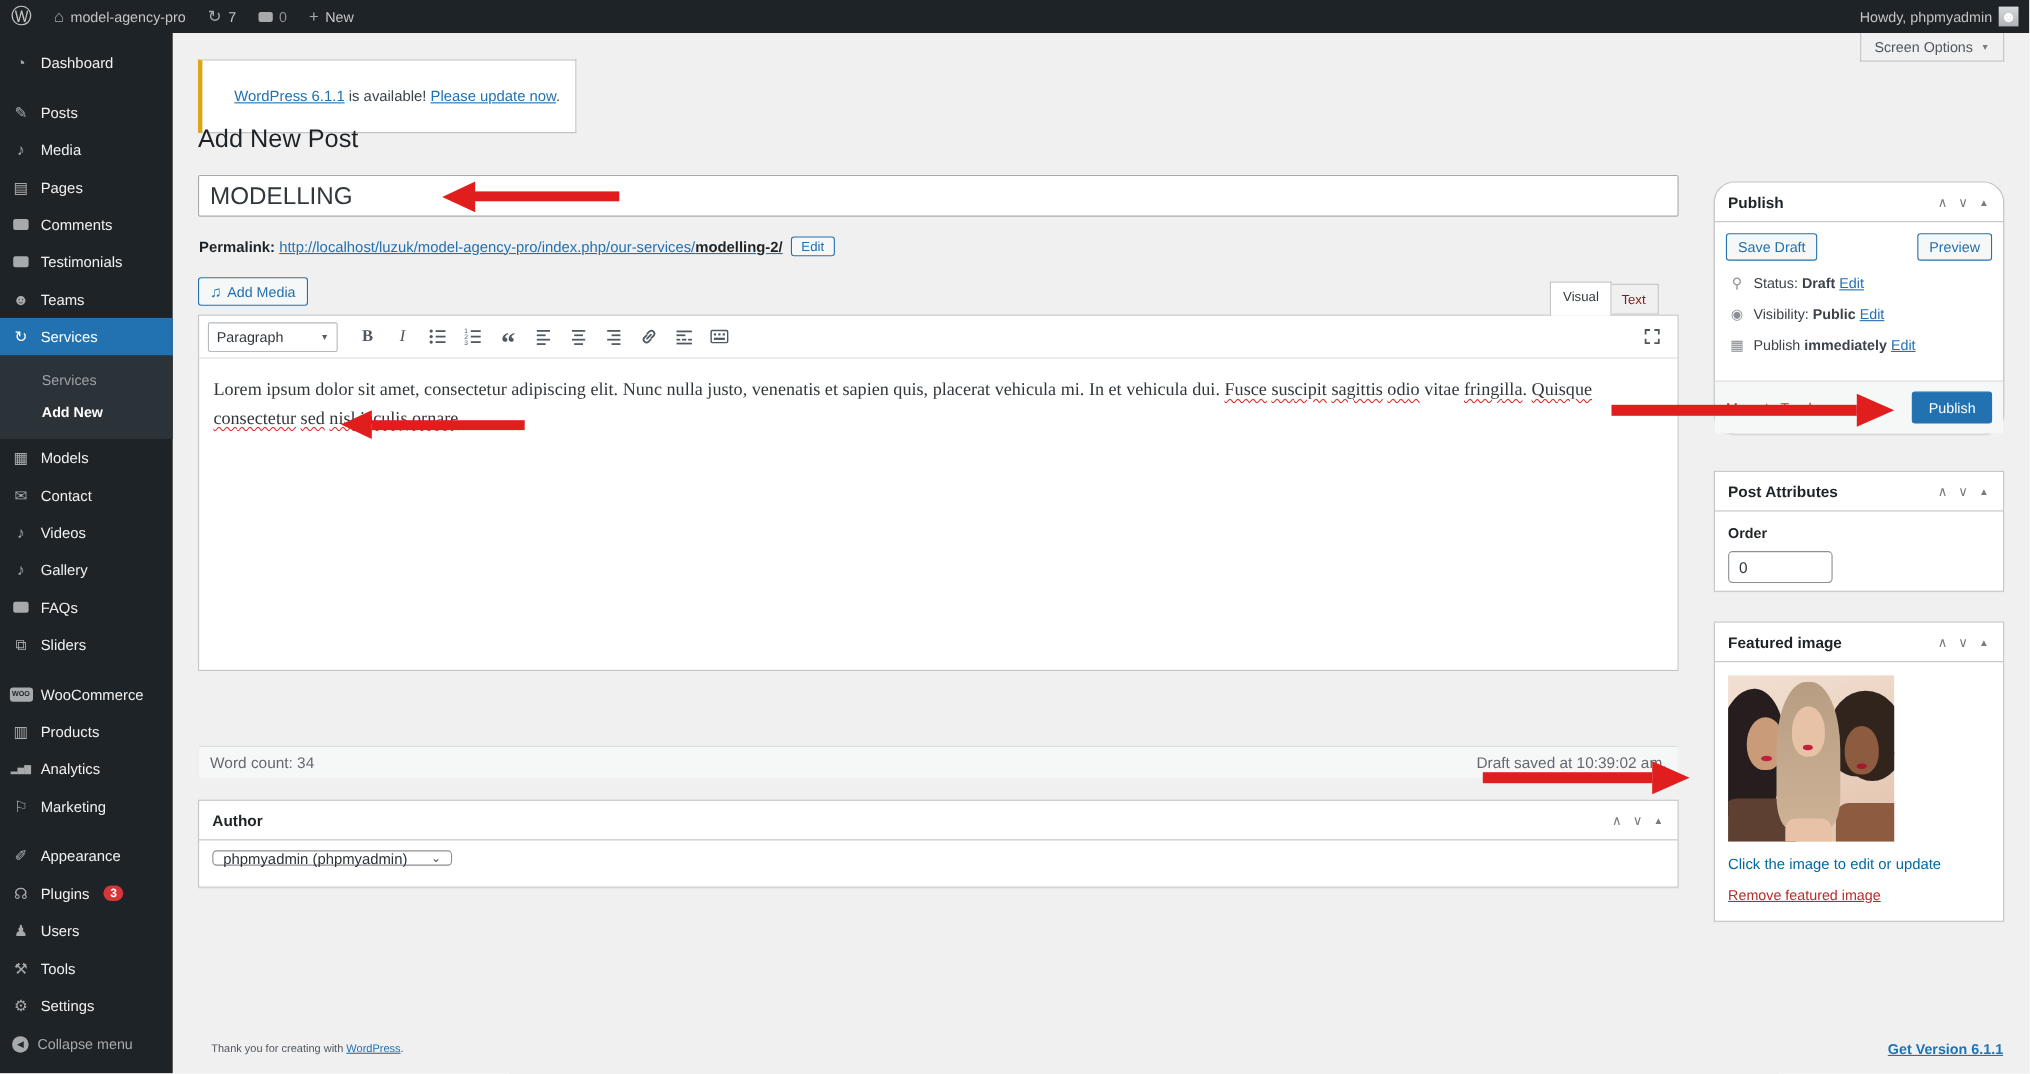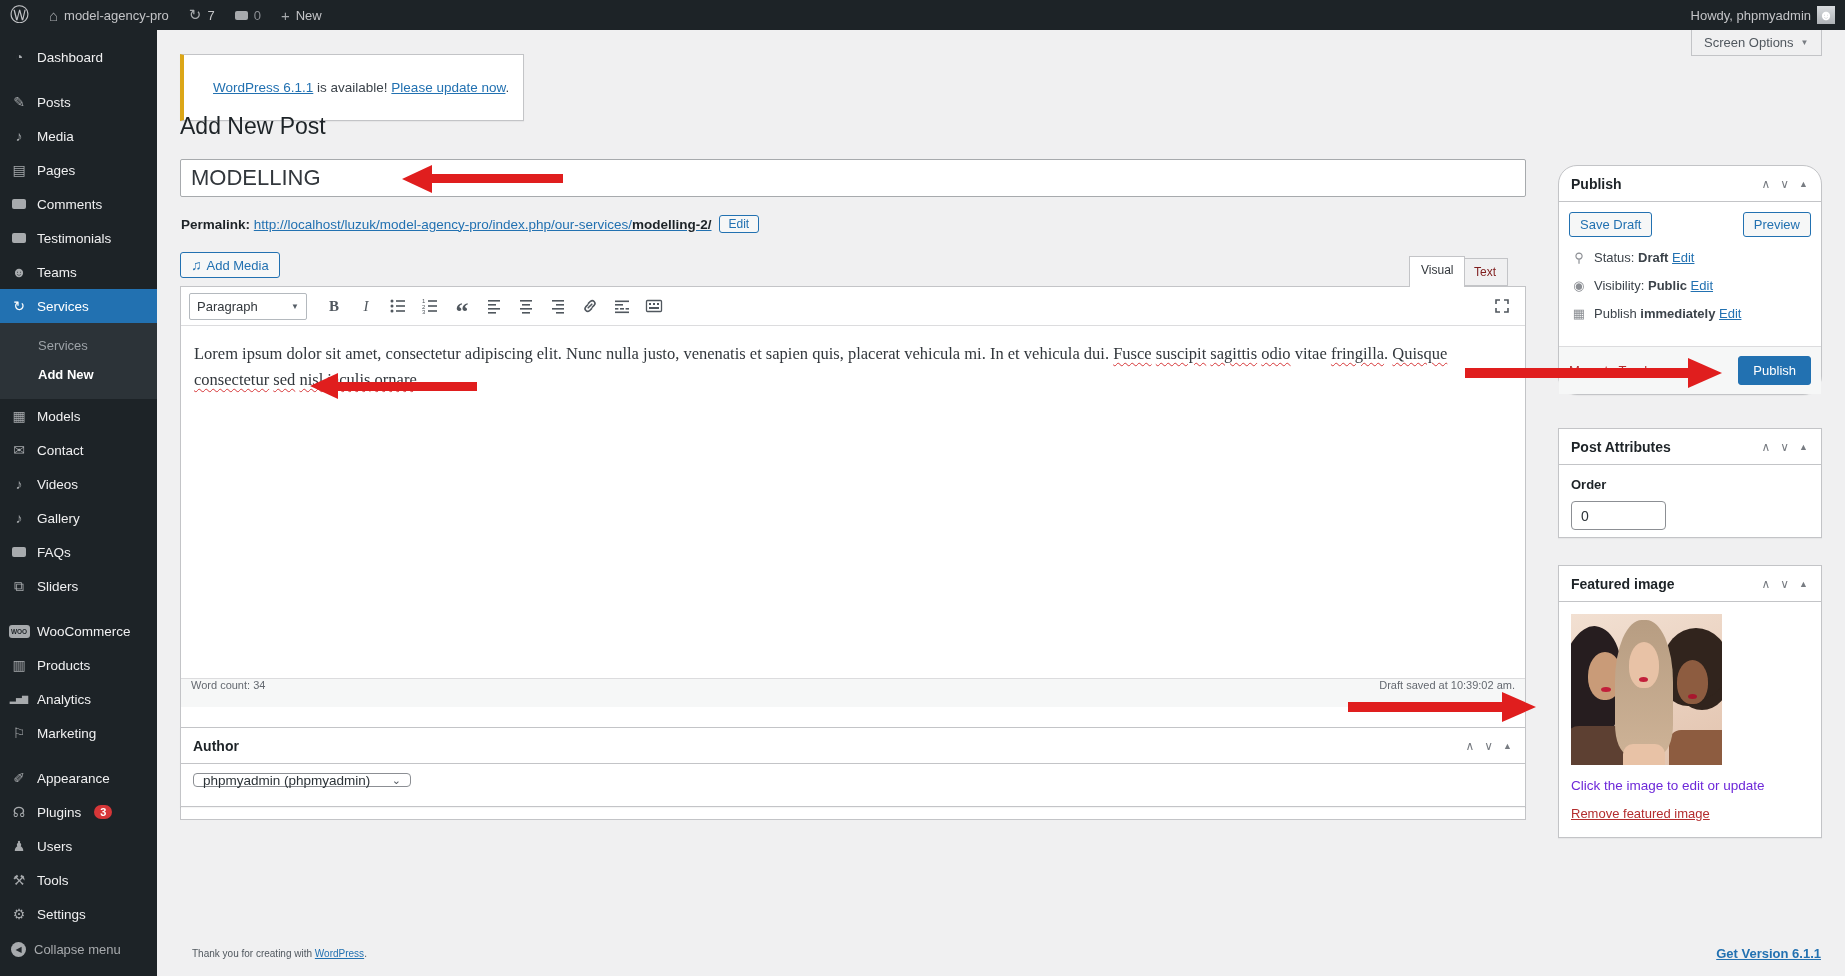--- a/index.html
+++ b/index.html
@@ -60,33 +60,33 @@
   .edit-btn { margin-left:7px; padding:1px 9px; }
 
   .addmedia { position:absolute; left:180px; top:252px; }
   .am-ic { color:#2271b1; font-size:14px; }
 
   .tab { position:absolute; font-size:12px; cursor:pointer; padding:6px 11px; }
   .tab-visual { left:1409px; top:256px; background:#fff; border:1px solid #c3c4c7; border-bottom:none; color:#32373c; height:31px; z-index:2; }
   .tab-text { left:1462px; top:258px; background:#f0f0f1; border:1px solid #c3c4c7; color:#7f1d1d; height:28px; }
 
   
-  .editor { position:absolute; left:180px; top:286px; width:1346px; height:534px; background:#fff; border:1px solid #c3c4c7; }
+  .editor { position:absolute; left:180px; top:286px; width:1346px; height:324px; background:#fff; border:1px solid #c3c4c7; }
   .etoolbar { height:39px; border-bottom:1px solid #dcdcde; display:flex; align-items:center; padding:0 8px; gap:2px; }
   .pselect { width:118px; height:27px; border:1px solid #b4b9be; border-radius:2px; background:#fff; display:flex; align-items:center; justify-content:space-between; padding:0 7px; font-size:13px; color:#32373c; margin-right:10px; cursor:pointer; }
   .psel-caret { font-size:8px; color:#555d66; }
   .tbtn { width:30px; height:26px; display:flex; align-items:center; justify-content:center; border-radius:2px; color:#50575e; cursor:pointer; }
   .tbtn svg { display:block; }
   .tb-b { font-weight:bold; font-size:15px; font-family:"Liberation Serif",serif; }
   .tb-i { font-style:italic; font-size:15px; font-family:"Liberation Serif",serif; }
   .tb-q { font-family:"Liberation Serif",serif; font-size:26px; font-weight:bold; line-height:10px; padding-top:12px; }
   .tb-full { margin-left:auto; }
   .econtent { height:352px; padding:15px 13px; font-family:"Liberation Serif",serif; font-size:16.5px; line-height:1.55; color:#32373c; white-space:pre-wrap; cursor:text; }
   .miss { text-decoration:underline; text-decoration-style:wavy; text-decoration-color:#d63638; text-decoration-thickness:1px; text-underline-offset:3px; }
-  .estatus { height:29px; border-top:1px solid #dcdcde; background:#f6f7f7; display:flex; justify-content:space-between; padding:0 10px; font-size:11px; color:#646970; }
+  .estatus { height:29px; border-top:1px solid #dcdcde; background:#f6f7f7; display:flex; align-items:center; justify-content:space-between; padding:0 10px; font-size:14px; color:#646970; }
 
   
   .metabox { position:absolute; background:#fff; border:1px solid #c3c4c7; box-shadow:0 1px 1px rgba(0,0,0,.04); }
   .mb-head { height:36px; display:flex; align-items:center; padding:0 8px 0 12px; border-bottom:1px solid #c3c4c7; }
   .mb-title { font-weight:bold; font-size:14px; color:#1d2327; flex:1; }
   .mb-ctrl { color:#787c82; font-size:12px; padding:0 5px; cursor:pointer; }
   .mb-toggle { font-size:9px; }
 
   .author-box { left:180px; top:727px; width:1346px; height:80px; }
   .author-body { padding:9px 12px; }
@@ -100,21 +100,21 @@
   .pub-ic { width:16px; text-align:center; color:#8c8f94; font-size:13px; flex:none; }
   .pub-foot { position:absolute; left:0; right:0; bottom:0; height:48px; background:#f6f7f7; border-top:1px solid #dcdcde; display:flex; align-items:center; justify-content:space-between; padding:0 10px; }
 
   .attr-box { left:1558px; top:428px; width:264px; height:110px; }
   .attr-body { padding:12px; }
   .attr-label { font-weight:bold; font-size:13px; color:#1d2327; }
   .order-input { margin-top:9px; width:95px; height:29px; border:1px solid #8c8f94; border-radius:4px; padding:0 9px; font-size:14px; color:#2c3338; font-family:inherit; }
 
   .feat-box { left:1558px; top:565px; width:264px; height:273px; }
   .feat-body { padding:12px; }
-  .feat-caption { margin-top:13px; color:#6d28d9; font-size:13.5px; }
+  .feat-caption { margin-top:13px; color:#0369a1; font-size:13.5px; }
   .feat-remove { display:inline-block; margin-top:13px; font-size:13px; }
 
   
   .fimg { width:151px; height:151px; position:relative; overflow:hidden; background:linear-gradient(160deg,#f2e0d2,#e2c3ae); cursor:pointer; }
   .fimg div { position:absolute; }
   .fw-h1 { left:-12px; top:12px; width:64px; height:122px; background:#261d1f; border-radius:48% 52% 45% 45%; transform:rotate(6deg); }
   .fw-f1 { left:17px; top:38px; width:34px; height:48px; background:#c99b78; border-radius:50% 50% 46% 46%; }
   .fw-l1 { left:30px; top:73px; width:10px; height:5px; background:#c21f3a; border-radius:50%; }
   .fw-b1 { left:-6px; top:112px; width:68px; height:42px; background:#5d4032; border-radius:14px 18px 0 0; }
   .fw-h3 { left:92px; top:14px; width:66px; height:72px; background:#31241d; border-radius:50%; box-shadow:-8px 12px 0 -6px #31241d, 6px 16px 0 -6px #31241d; }

